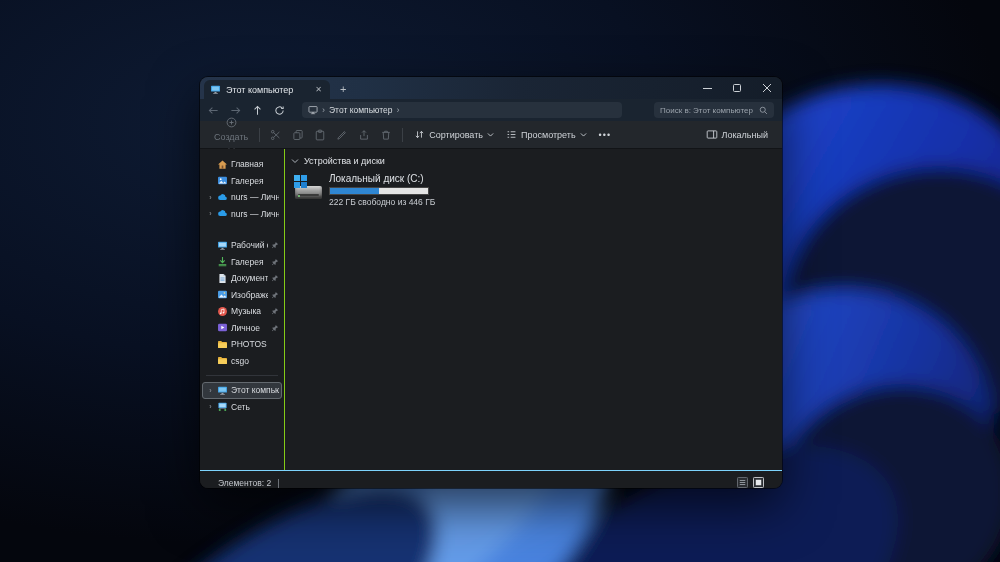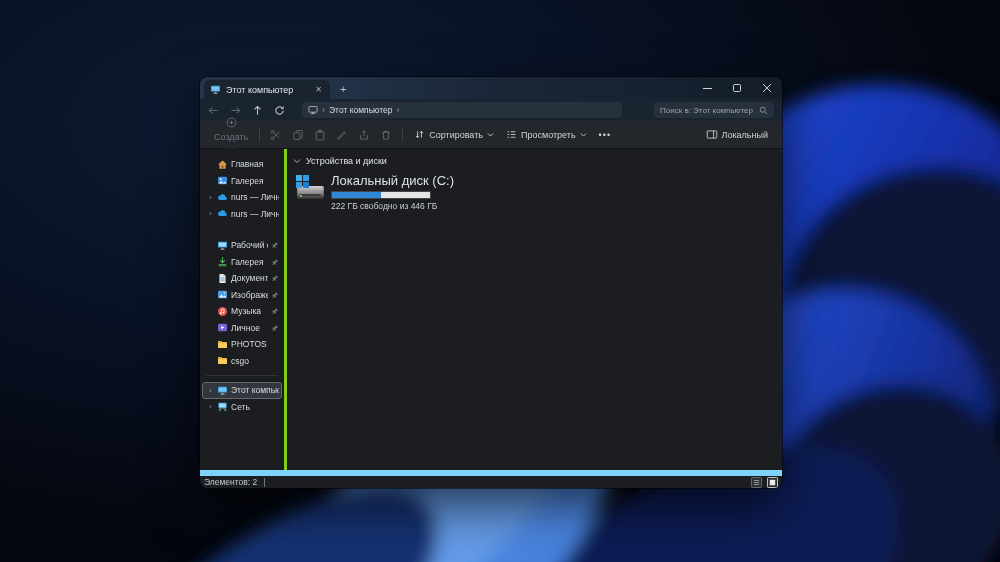--- a/index.html
+++ b/index.html
@@ -56,45 +56,45 @@
   .srow { display:flex; align-items:center; height:16.5px; padding:0 2px 0 4px; gap:3px;
     border:1px solid transparent; border-radius:3px; margin:0 2px; }
   .srow .chev { width:7px; font-size:7px; color:#9aa1a9; text-align:center; line-height:1; }
   .srow .ic { width:11px; height:11px; display:flex; flex:none; }
   .srow .lbl { font-size:8.5px; color:#d9dce0; white-space:nowrap; overflow:hidden; flex:1; }
   .srow .pin { width:8px; height:8px; flex:none; margin-left:auto; display:flex; opacity:.75; }
   .srow.selected { background:var(--selection-bg,#32373d); border-color:var(--selection-border,#63696f); }
   .sgap { height:15px; }
   .ssep { height:1px; background:#31343a; margin:6px 6px; }
 
-  .content { flex:1; border-left:3px solid #84cc16; padding:7px 0 0 4px; min-width:0; }
+  .content { flex:1; border-left:1px solid #84cc16; padding:7px 0 0 4px; min-width:0; }
   .group-header { display:flex; align-items:center; gap:5px; font-size:9px; color:#e0e3e7; padding-left:2px; }
   .group-header .gchev { display:flex; color:#aeb4bb; }
   .tiles { display:flex; gap:6px; margin:7px 0 0 6px; }
   .tile { width:133px; display:flex; gap:6px; }
   .drive-art { width:28px; height:24px; position:relative; flex:none; margin-top:4px; }
   .drive-body { position:absolute; left:0; bottom:2px; width:27px; height:13px; border-radius:2px;
     background:linear-gradient(180deg,#d6d6d6 0%,#a2a2a2 35%,#5e5e5e 100%); box-shadow:inset 0 -3px 3px rgba(0,0,0,.45); }
   .drive-body::after { content:""; position:absolute; left:3px; right:3px; bottom:3px; height:2px;
     background:#3a3a3a; border-radius:1px; }
   .drive-led { position:absolute; left:3px; bottom:4px; width:2px; height:2px; background:#7fd87f; border-radius:50%; z-index:1; }
   .winlogo { position:absolute; left:-1px; top:-2px; width:13px; height:13px;
     display:grid; grid-template-columns:1fr 1fr; grid-template-rows:1fr 1fr; gap:1px; }
   .winlogo span { background:#2f9de8; }
   .winlogo span:nth-child(1){ background:#3fb0f2; } .winlogo span:nth-child(4){ background:#1e7fd0; }
   .tile-col { flex:1; min-width:0; }
-  .drive-name { font-size:13px; color:#dde0e4; white-space:nowrap; }
+  .drive-name { font-size:10px; color:#dde0e4; white-space:nowrap; }
   .drive-bar { margin-top:3px; width:100px; height:8px; background:var(--bar-track,#e4e4e4);
     border:1px solid #454545; }
   .drive-fill { height:100%; background:var(--accent-fill,#2f86d2); }
   .drive-free { margin-top:2px; font-size:8.5px; color:#c9cdd2; white-space:nowrap; }
 
   
-  .statusbar { height:18px; flex:none; display:flex; align-items:center; padding:0 4px;
-    background:var(--window-bg,#1b1d20); border-top:6px solid #7dd3fc; }
+  .statusbar { height:18px; flex:none; display:flex; align-items:flex-end; padding:0 18px;
+    background:var(--window-bg,#1b1d20); border-top:1px solid #7dd3fc; }
   .status-count { font-size:8.5px; color:#c6cacf; }
   .status-div { width:1px; height:9px; background:#6d7278; margin-left:7px; }
   .view-toggles { margin-left:auto; display:flex; gap:5px; }
   .vt { width:11px; height:11px; display:flex; }
 
   svg { display:block; }
 </style>
 </head>
 <body>
 

